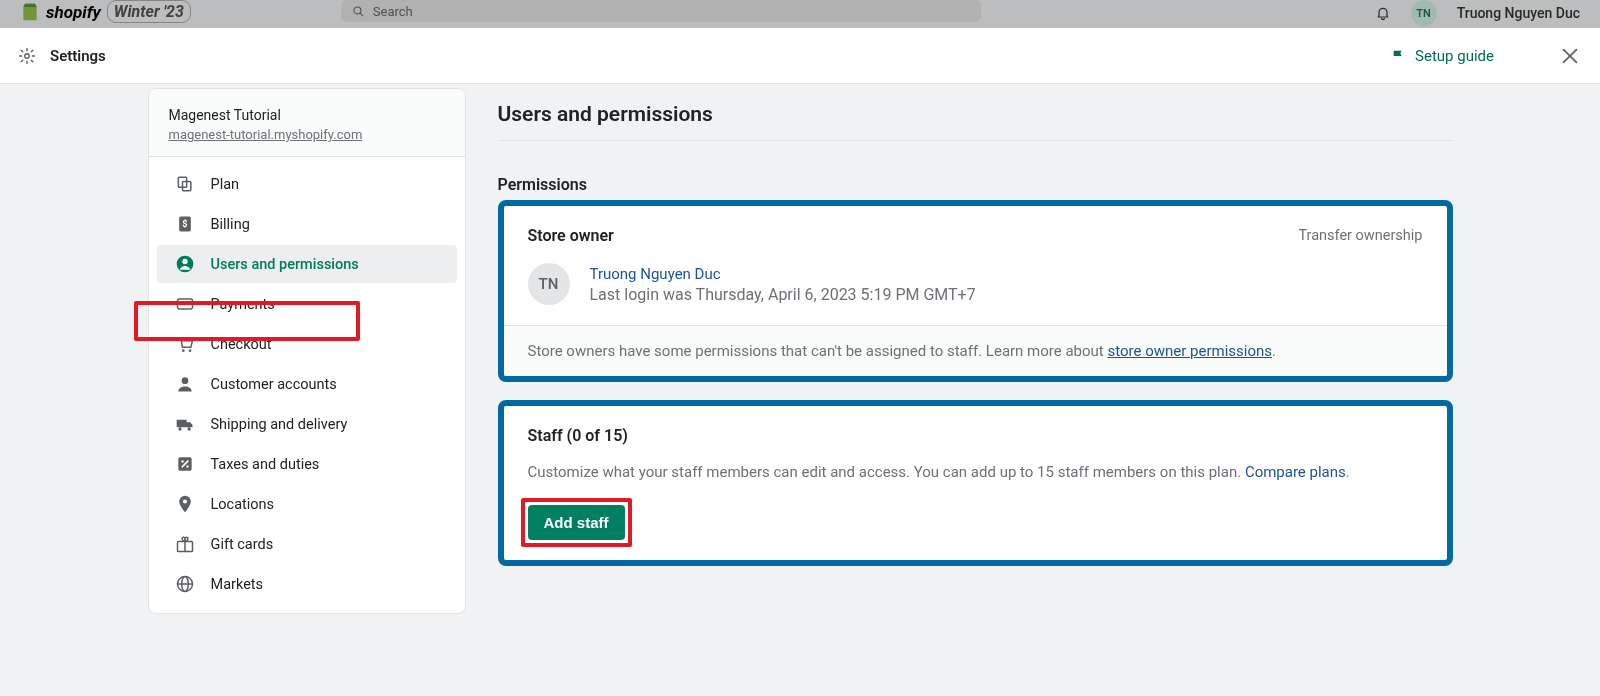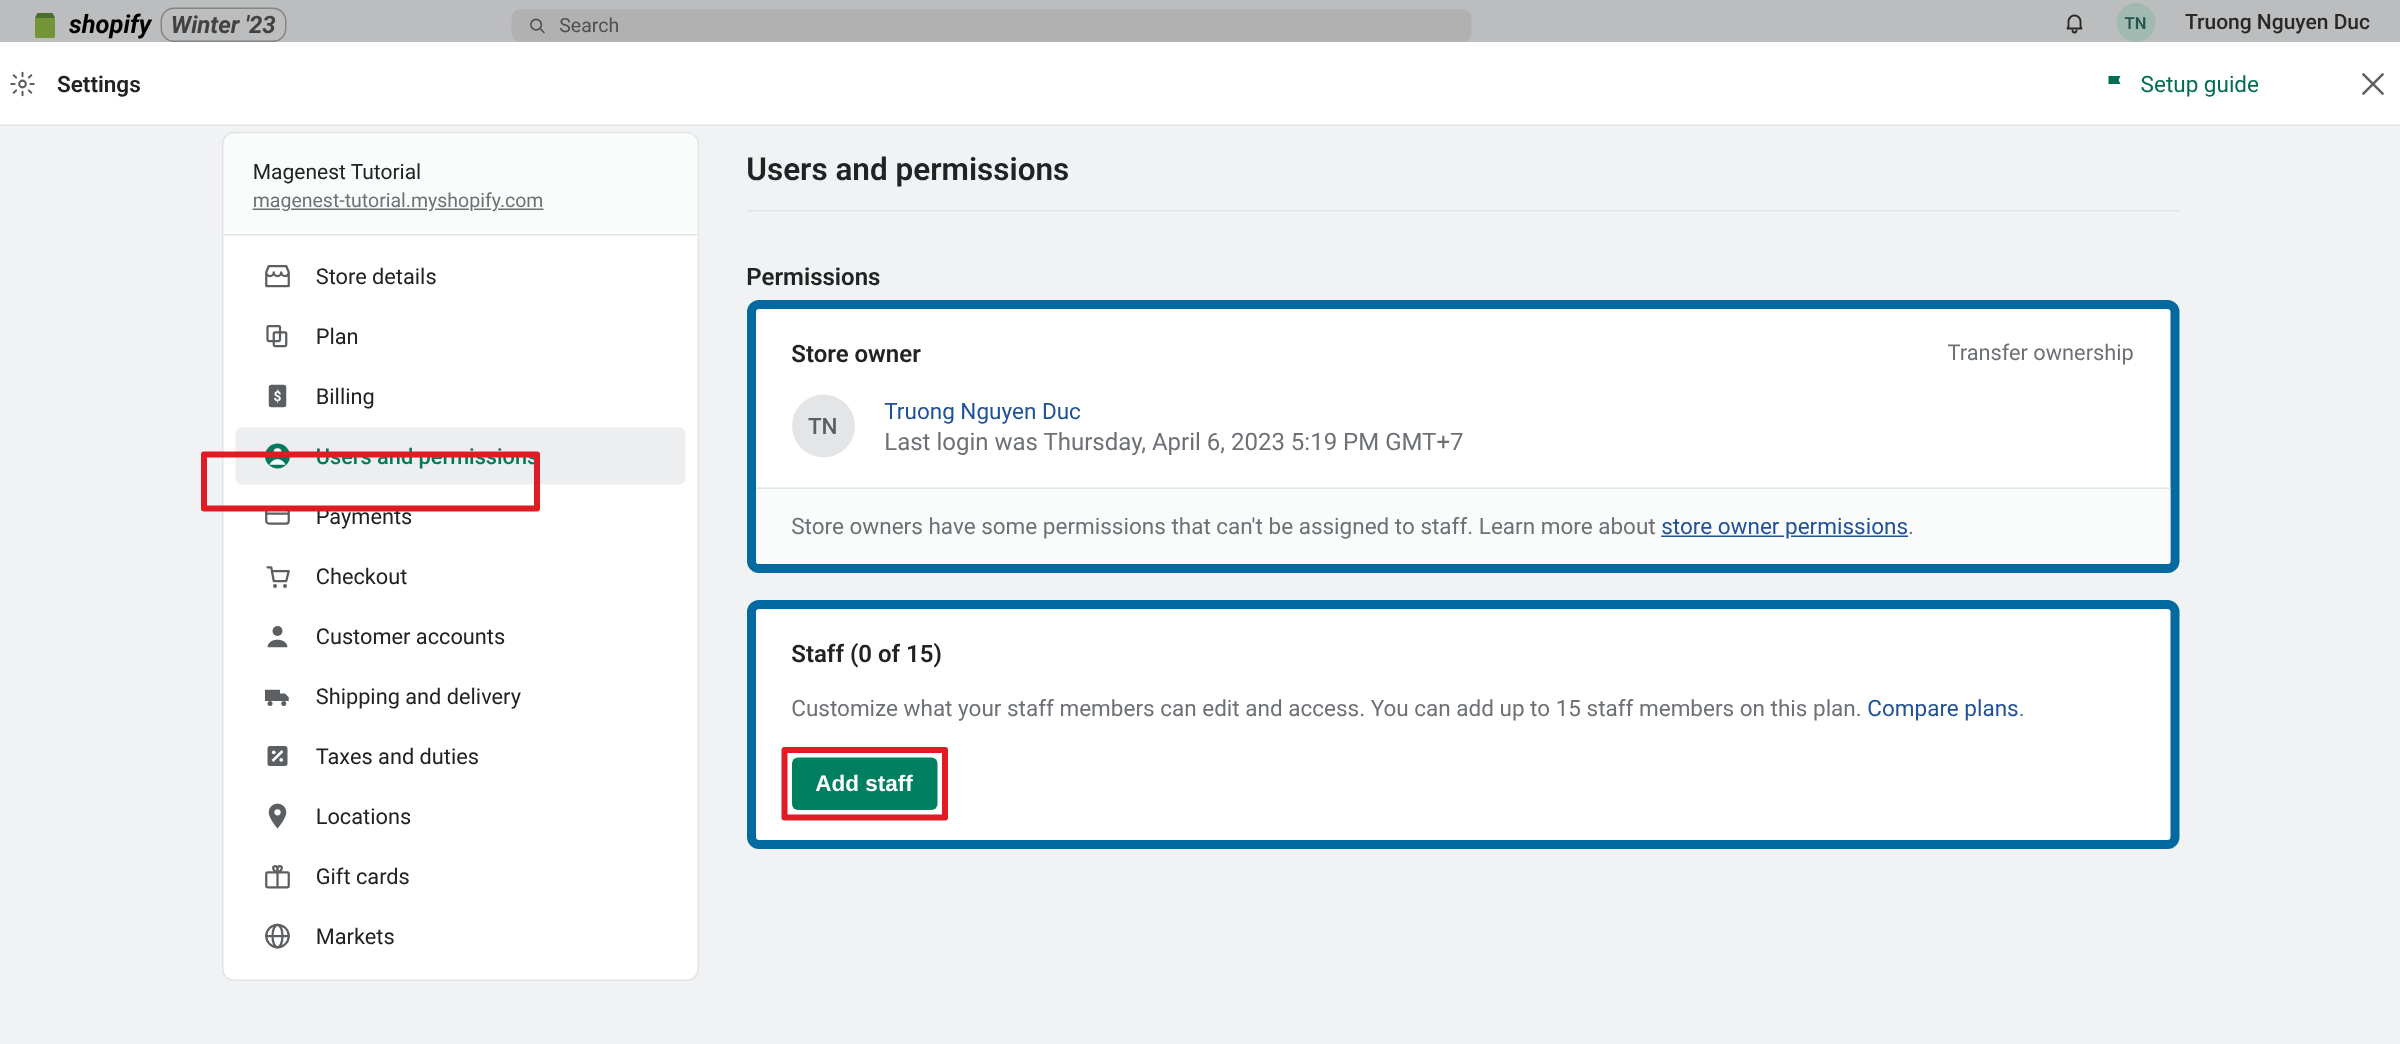--- a/index.html
+++ b/index.html
@@ -1,39 +1,39 @@
 <!DOCTYPE html>
 <html><head>
 <meta charset="utf-8">
 <style>
   * { margin: 0; padding: 0; box-sizing: border-box; }
   html, body { width: 1600px; height: 696px; font-family: -apple-system, BlinkMacSystemFont, "Segoe UI", Roboto, Helvetica, Arial, sans-serif; overflow: hidden; background: #fff; color: #202223; }
 
   
   .bg-app {
     position: absolute; inset: 0; height: 28px; background: #f1f2f3;
-    display: flex; align-items: flex-end; padding: 0 20px;
+    display: flex; align-items: flex-start; padding: 0 20px;
     filter: brightness(0.78);
   }
   .bg-logo { display: flex; align-items: center; gap: 6px; font-weight: 700; font-style: italic; font-size: 17px; color:#000; }
   .bg-logo svg { width: 20px; height: 20px; }
   .bg-badge { margin-left:0; border:1px solid #aaa; border-radius:9px; font-size:16px; padding:1px 6px; color:#555; }
   .bg-search {
     margin-left: 150px; flex: 0 0 640px; height: 22px; background:#e3e3e3; border-radius:6px;
     display:flex; align-items:center; padding: 0 10px; color:#666; font-size:13px; gap:8px;
   }
   .bg-right { margin-left:auto; display:flex; align-items:center; gap:20px; color:#333; }
   .bg-bell { width:16px; height:16px; }
   .bg-avatar { width:26px; height:26px; border-radius:50%; background:#cfeee3; color:#2a6e5f; font-size:11px; font-weight:600; display:flex; align-items:center; justify-content:center; }
   .bg-username { font-size:14px; font-weight:500; }
 
   
   .modal-header {
     position:absolute; top:28px; left:0; right:0; height:56px; background:#fff;
-    border-bottom:1px solid #e1e3e5; display:flex; align-items:center; padding:0 6px;
+    border-bottom:1px solid #e1e3e5; display:flex; align-items:center; padding:0 18px;
   }
   .modal-header .gear { width:18px; height:18px; color:#5c5f62; margin-right:14px; }
   .modal-header .title { font-size:15px; font-weight:600; }
   .modal-header .spacer { flex:1; }
   .setup-guide { display:flex; align-items:center; gap:8px; color:#006e52; font-size:15px; margin-right:64px; cursor:pointer; }
   .setup-guide svg { width:16px; height:16px; fill:#006e52; }
   .close-btn { width:24px; height:24px; display:flex; align-items:center; justify-content:center; cursor:pointer; color:#5c5f62; }
   .close-btn svg { width:22px; height:22px; }
 
   .modal-body {
@@ -152,28 +152,20 @@
 <div class="modal-body">
   <div class="content-wrap">
 
     <div class="sidebar">
       <div class="sidebar-head">
         <div class="store-name">Magenest Tutorial</div>
         <div class="store-url">magenest-tutorial.myshopify.com</div>
       </div>
       <div class="nav-list">
 
-        <div class="nav-item">
-          <span class="nav-icon">
-              <svg viewBox="0 0 24 24" width="20" height="20">
-                <path class="stroke" d="M3 9l2-5h14l2 5M3 9v11h18V9M3 9a3 3 0 0 0 6 0 3 3 0 0 0 6 0 3 3 0 0 0 6 0"></path>
-              </svg>
-            </span>
-          <span>Store details</span>
-        </div>
 
         <div class="nav-item">
           <span class="nav-icon">
               <svg viewBox="0 0 24 24" width="20" height="20">
                 <rect x="4" y="4" width="10" height="12" rx="1" class="stroke"></rect>
                 <rect x="9" y="9" width="10" height="11" rx="1" class="stroke" fill="#fff"></rect>
               </svg>
             </span>
           <span>Plan</span>
         </div>

